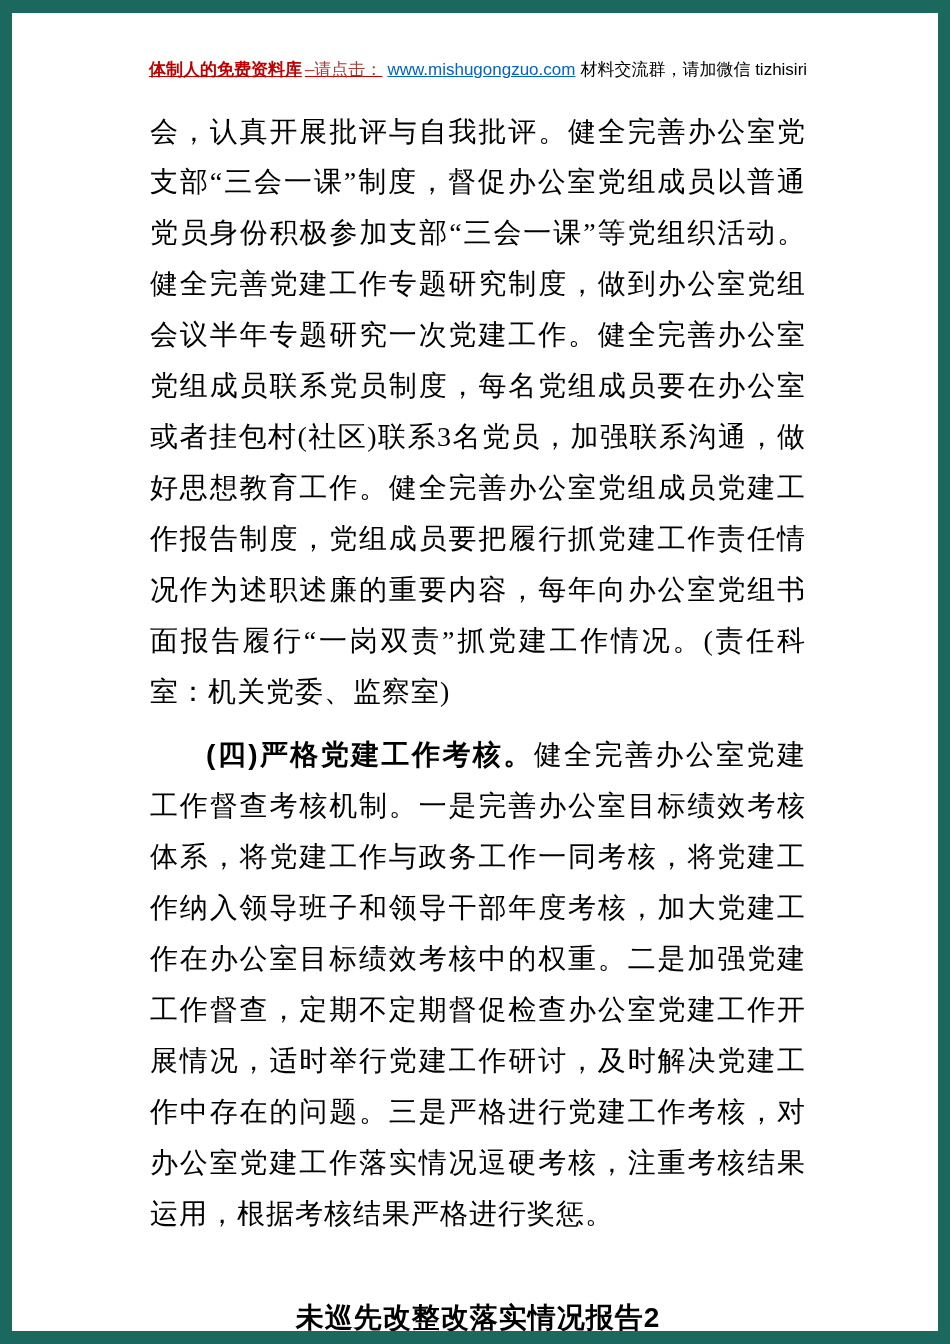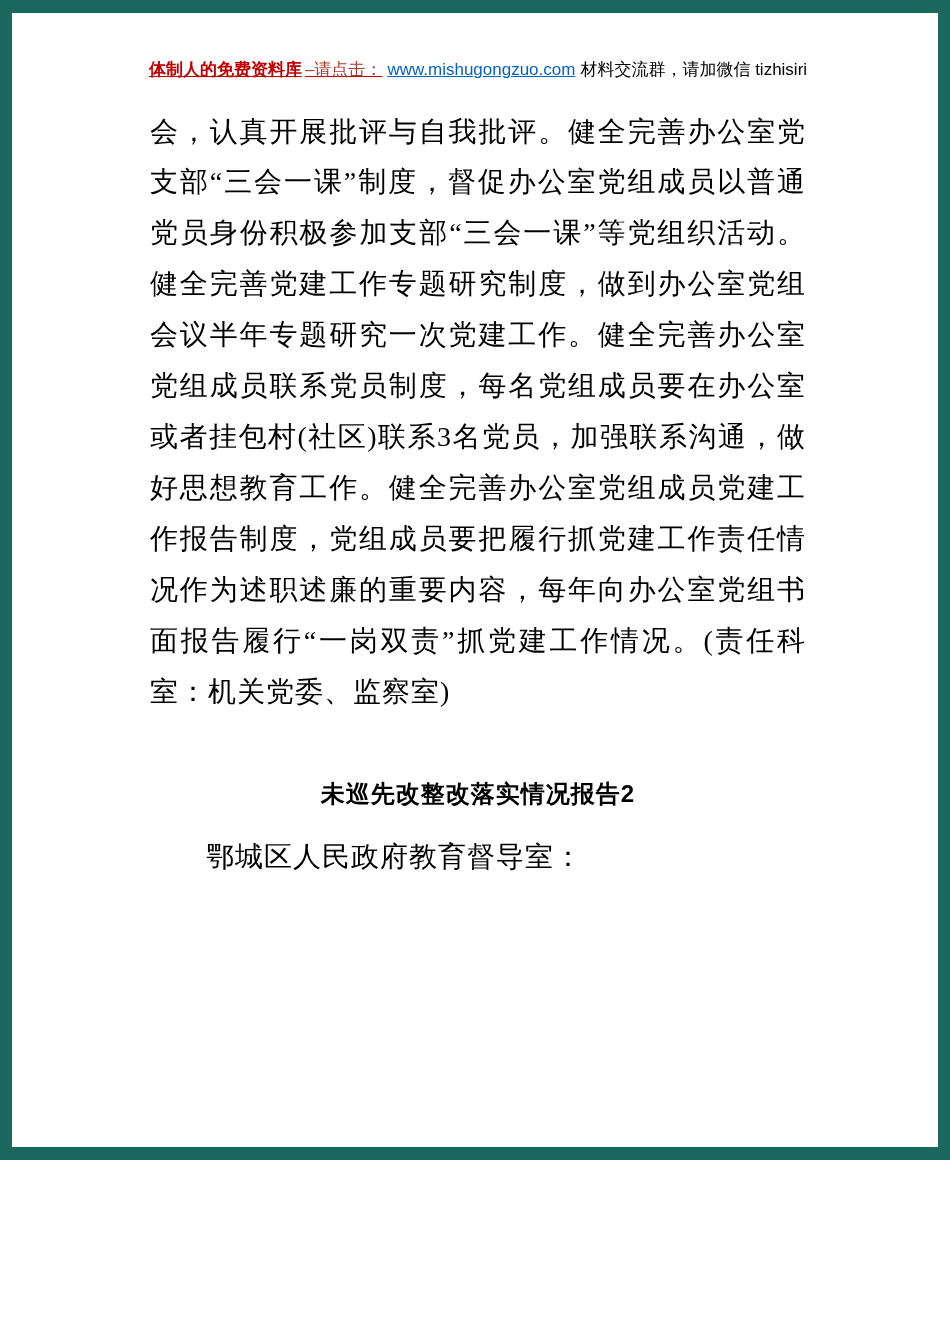--- a/index.html
+++ b/index.html
@@ -5,21 +5,21 @@
   * { box-sizing: border-box; }
   html, body { margin: 0; padding: 0; }
   body {
     width: 950px;
     height: 1344px;
     font-family: "Liberation Serif", "DejaVu Serif", serif;
     background: #ffffff;
   }
   .frame {
     width: 950px;
-    height: 1160px;
+    height: 1344px;
     background: #1b695e;
     padding: 13px 12px;
   }
   .paper {
     width: 100%;
     height: 100%;
     background: #ffffff;
     padding: 44px 120px 0 126px;
     overflow: hidden;
   }
@@ -57,40 +57,41 @@
     text-align: justify;
     letter-spacing: 1px;
   }
   .para { margin: 12px; }
   .indent { text-indent: 2em; }
   .lead {
     font-weight: bold;
     font-family: "Liberation Sans", "DejaVu Sans", sans-serif;
   }
   .section-heading {
-    font-size: 24px;
+    font-size: 28px;
     font-weight: bold;
     font-family: "Liberation Sans", "DejaVu Sans", sans-serif;
     text-align: center;
     margin: 54px 0 16px 0;
     letter-spacing: 1px;
   }
 </style>
 </head>
 <body>
 
 <div class="frame">
   <div class="paper">
 
     <div class="promo-header"><span class="brand">体制人的免费资料库</span><span class="prompt">–请点击：</span><a class="link">www.mishugongzuo.com</a><span class="suffix">材料交流群，请加微信 tizhisiri</span></div>
 
     <div class="body-text">
 
       <p class="para">会，认真开展批评与自我批评。健全完善办公室党支部“三会一课”制度，督促办公室党组成员以普通党员身份积极参加支部“三会一课”等党组织活动。健全完善党建工作专题研究制度，做到办公室党组会议半年专题研究一次党建工作。健全完善办公室党组成员联系党员制度，每名党组成员要在办公室或者挂包村(社区)联系3名党员，加强联系沟通，做好思想教育工作。健全完善办公室党组成员党建工作报告制度，党组成员要把履行抓党建工作责任情况作为述职述廉的重要内容，每年向办公室党组书面报告履行“一岗双责”抓党建工作情况。(责任科室：机关党委、监察室)</p>
 
+      <p class="para indent"><b class="lead">(四)严格党建工作考核。</b><span>健全完善办公室党建工作督查考核机制。一是完善办公室目标绩效考核体系，将党建工作与政务工作一同考核，将党建工作纳入领导班子和领导干部年度考核，加大党建工作在办公室目标绩效考核中的权重。二是加强党建工作督查，定期不定期督促检查办公室党建工作开展情况，适时举行党建工作研讨，及时解决党建工作中存在的问题。三是严格进行党建工作考核，对办公室党建工作落实情况逗硬考核，注重考核结果运用，根据考核结果严格进行奖惩。</span></p>
 
       <h2 class="section-heading">未巡先改整改落实情况报告2</h2>
 
       <p class="para indent">鄂城区人民政府教育督导室：</p>
 
     </div>
   </div>
 </div>
 
 </body></html>

